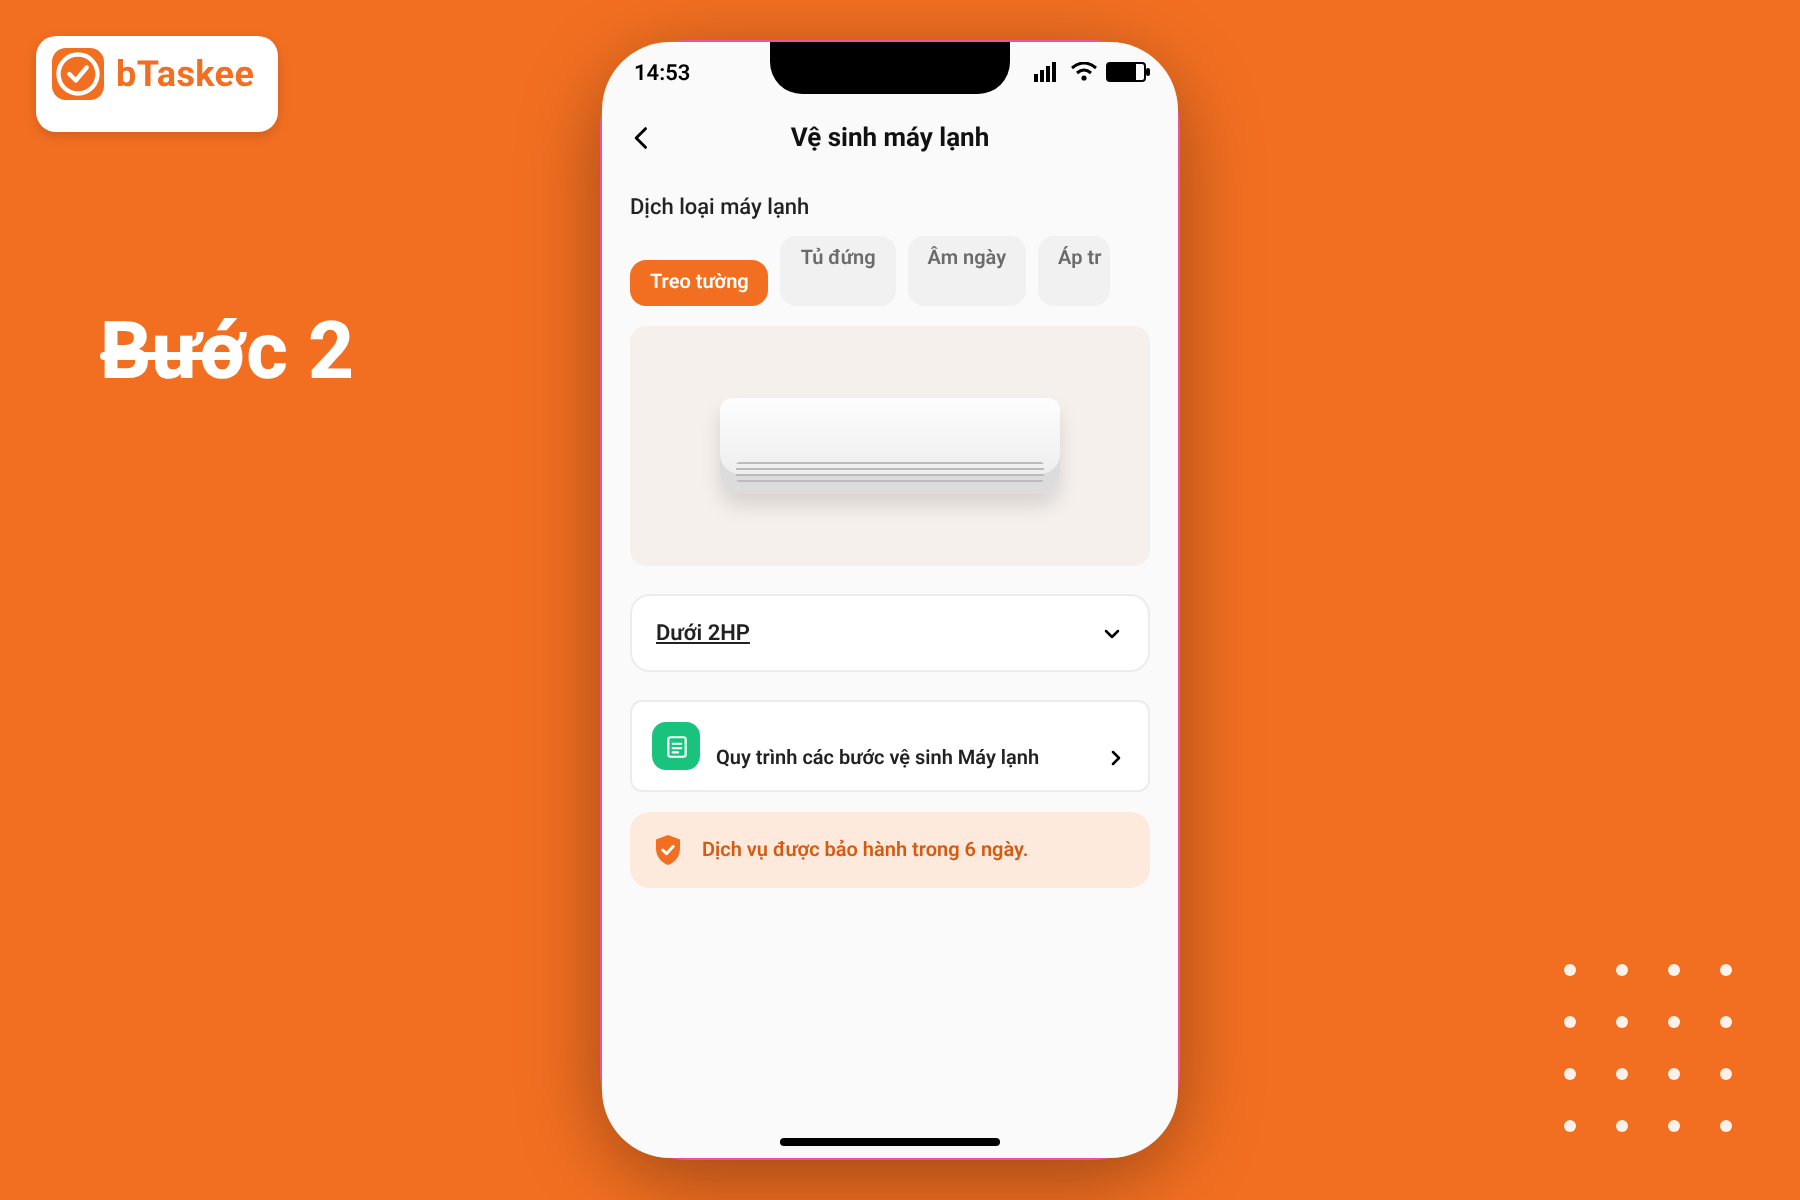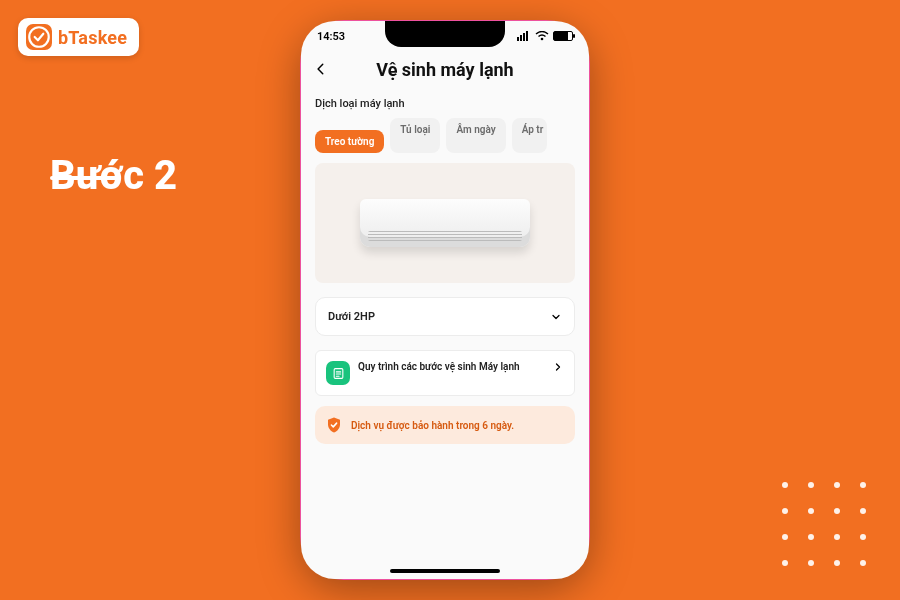--- a/index.html
+++ b/index.html
@@ -3,21 +3,21 @@
 <meta charset="utf-8">
 <style>
   * { box-sizing: border-box; margin: 0; padding: 0; }
   html, body { width: 900px; height: 600px; overflow: hidden; font-family: -apple-system, BlinkMacSystemFont, "Segoe UI", Roboto, Arial, sans-serif; }
   .stage {
     width: 900px; height: 600px; background: #f26f21; position: relative;
   }
   
   .logo {
     position: absolute; top: 18px; left: 18px;
-    background: #fff; border-radius: 10px; padding: 6px 12px 6px 8px;
+    background: #fff; border-radius: 10px; padding: 6px 12px 16px 8px;
     display: flex; align-items: center; gap: 6px;
     box-shadow: 0 2px 6px rgba(0,0,0,.15);
   }
   .logo-mark {
     width: 26px; height: 26px; background: #f26f21; border-radius: 7px;
     display: flex; align-items: center; justify-content: center; color:#fff; font-size:14px;
   }
   .logo-text { color:#f26f21; font-weight:700; font-size:18px; letter-spacing:.2px; }
 
   
@@ -55,21 +55,21 @@
   .status-right { display:flex; align-items:center; gap:4px; font-size:10px; }
   .battery { width:20px; height:10px; border:1px solid #000; border-radius:2px; position:relative; }
   .battery::after { content:""; position:absolute; right:-3px; top:2px; width:2px; height:4px; background:#000; border-radius:1px;}
   .battery i { display:block; width:80%; height:100%; background:#000; }
 
   .app-header {
     margin-top:30px; height:36px; display:flex; align-items:center; justify-content:center; position:relative;
   }
   .back-btn { position:absolute; left:10px; top:8px; width:20px; height:20px; display:flex; align-items:center; justify-content:center; }
   .back-btn svg { width:14px; height:14px; }
-  .app-title { font-size:18px; font-weight:700; color:#111; }
+  .app-title { font-size:13px; font-weight:700; color:#111; }
 
   .content { padding: 4px 14px 0; }
   .section-label { font-size:11px; color:#222; margin: 6px 0 8px; font-weight:500; }
 
   .tabs { display:flex; gap:6px; overflow:hidden; }
   .tab {
     flex:0 0 auto; padding:6px 10px; border-radius:8px; font-size:10px; font-weight:600;
     background:#f1f1f1; color:#6b6b6b; white-space:nowrap;
   }
   .tab.active { background:#f26f21; color:#fff;margin-top:12px; }
@@ -86,27 +86,27 @@
   }
   .ac-unit::after {
     content:""; position:absolute; left:8px; right:8px; bottom:6px; height:10px;
     background:repeating-linear-gradient(#bbb 0 1px, transparent 1px 3px);
     border-radius:2px;
   }
 
   .dropdown {
     margin-top:14px; background:#fff; border:1px solid #ececec; border-radius:10px;
     padding:12px 12px; display:flex; align-items:center; justify-content:space-between;
-    font-size:11px; font-weight:600; color:#222;
+    font-size:11px; font-weight:600; color:#222;text-decoration:underline;
   }
   .chev { width:12px; height:12px; }
 
   .process-card {
     margin-top:14px; background:#fff; border:1px solid #ececec; border-radius:6px;
-    padding:10px 10px; display:flex; align-items:flex-start; gap:8px; font-size:10px; font-weight:600; color:#222;
+    padding:10px 10px; display:flex; align-items:flex-end; gap:8px; font-size:10px; font-weight:600; color:#222;
   }
   .process-icon { width:24px; height:24px; background:#19c37d; border-radius:7px; display:flex; align-items:center; justify-content:center; }
   .process-icon svg { width:13px; height:13px; }
   .process-card .arrow-r { margin-left:auto; }
 
   .warranty-card {
     margin-top:10px; background:#fdeadd; border-radius:10px;
     padding:10px 10px; display:flex; align-items:center; gap:8px; font-size:10px; font-weight:600; color:#d65a10;
   }
   .shield { width:18px; height:18px; }
@@ -191,21 +191,21 @@
             </svg>
         </div>
         <div class="app-title">Vệ sinh máy lạnh</div>
       </div>
 
       <div class="content">
         <div class="section-label">Dịch loại máy lạnh</div>
 
         <div class="tabs">
           <div class="tab active">Treo tường</div>
-          <div class="tab">Tủ loại</div>
+          <div class="tab">Tủ đứng</div>
           <div class="tab">Âm ngày</div>
           <div class="tab cut">Áp tr</div>
         </div>
 
         <div class="product-img">
           <div class="ac-unit"></div>
         </div>
 
         <div class="dropdown">
           <span>Dưới 2HP</span>

